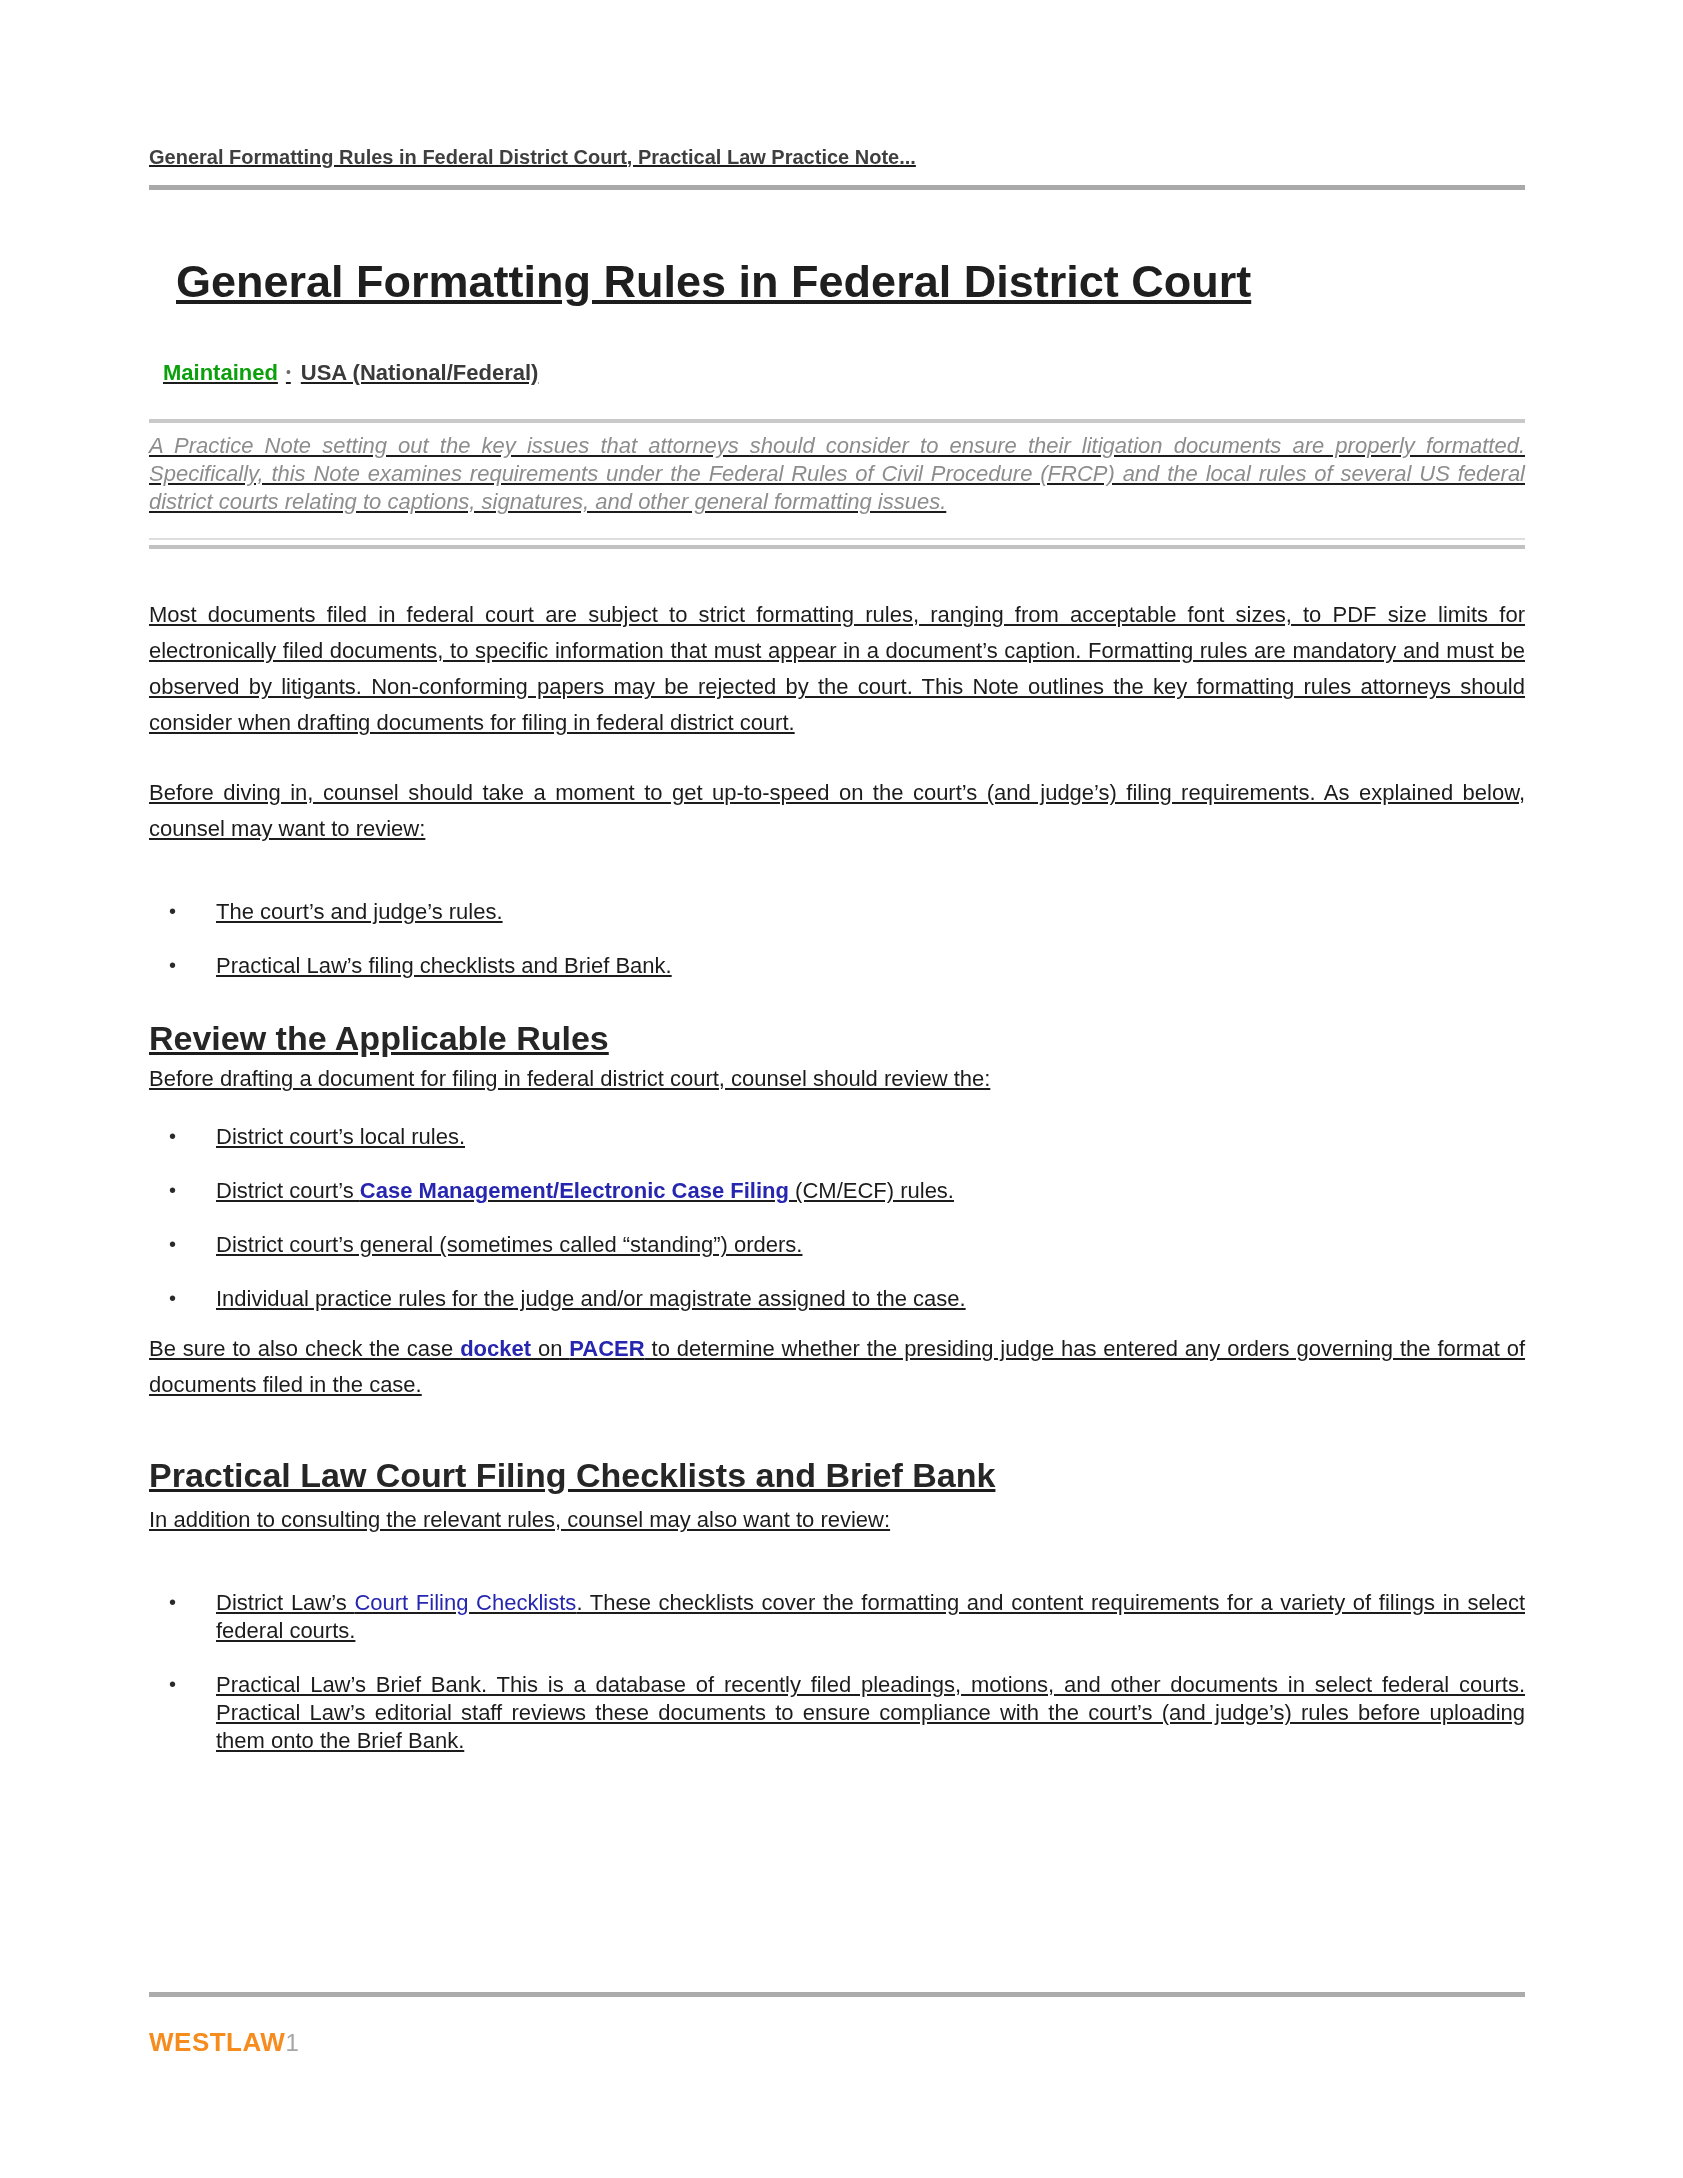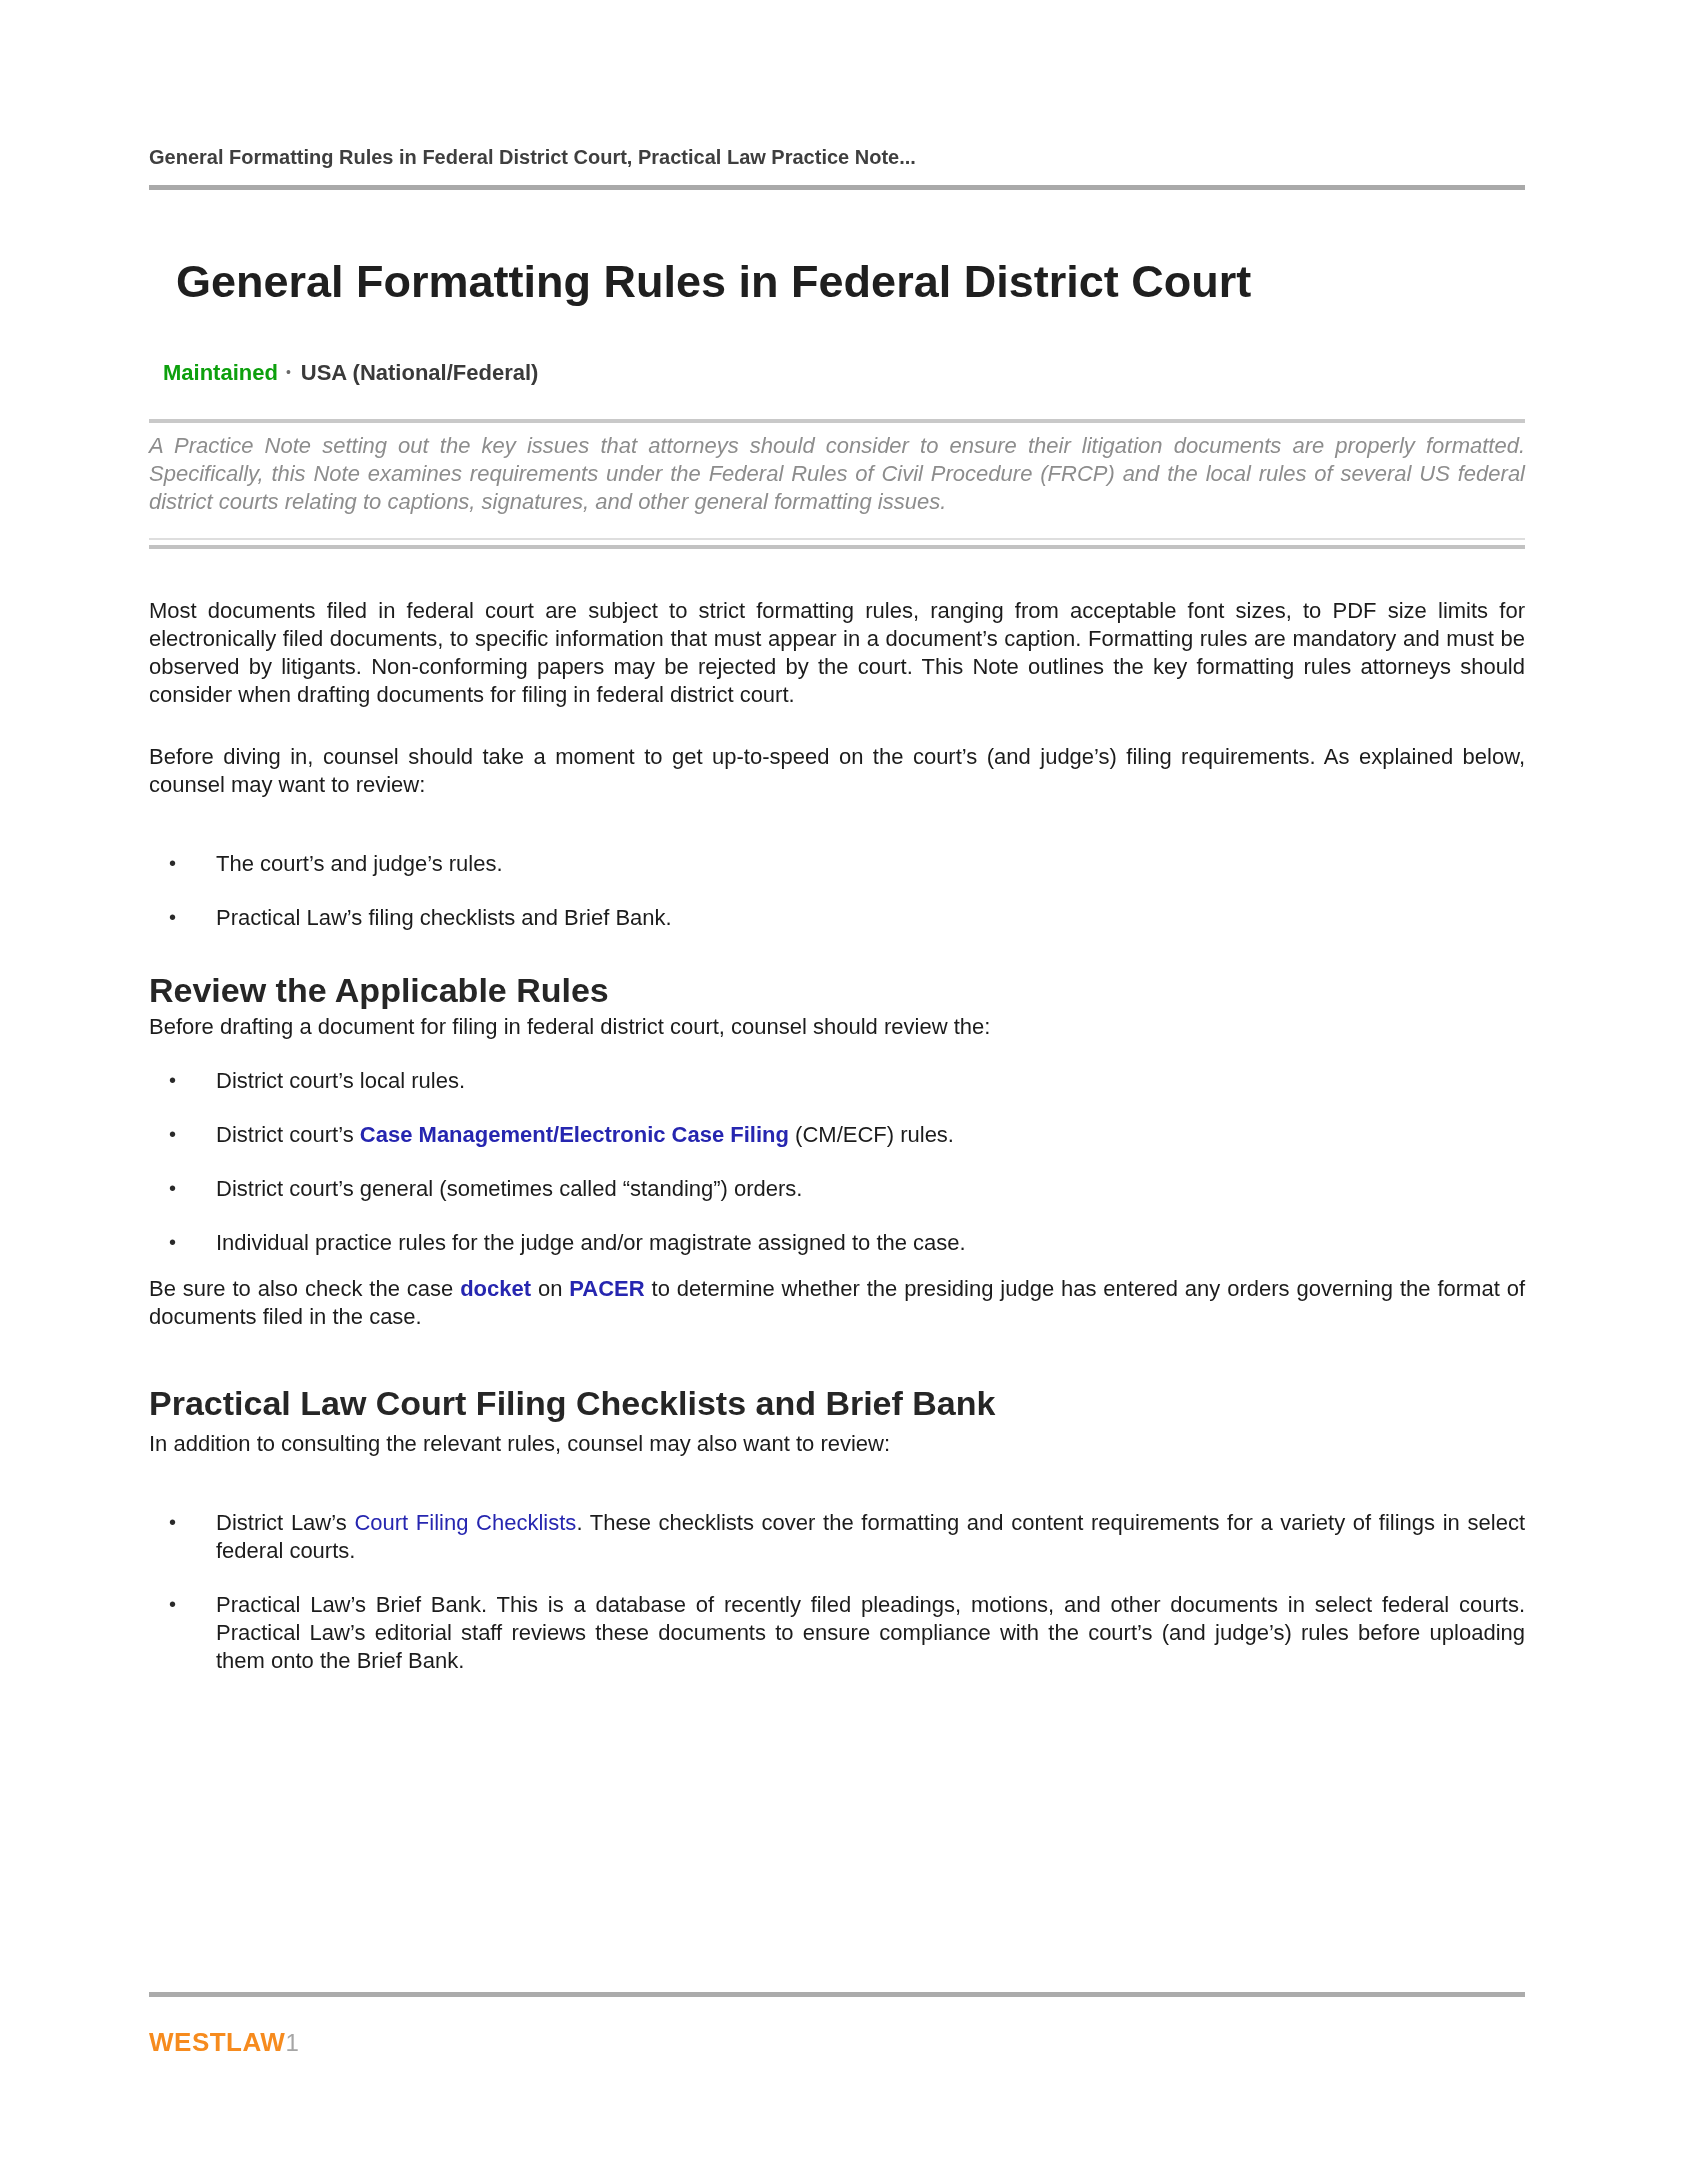--- a/index.html
+++ b/index.html
@@ -3,20 +3,21 @@
 <meta charset="utf-8">
 <style>
   html,body { margin:0; padding:0; background:#ffffff; }
   .page {
     position:relative;
     width:1683px; height:2178px;
     background:#ffffff;
     font-family:"Liberation Sans", sans-serif;
     color:#1c1c1c;
     overflow:hidden;
+    text-decoration:underline;
   }
   .content { padding:0 158px 0 149px; }
 
   .running-head {
     margin-top:145px;
     font-size:20px; font-weight:bold; color:#3f3f3f; line-height:24px;
   }
   .rule-dark { height:5px; background:#a9a9a9; margin-top:16px; }
 
   .doc-title {
@@ -36,21 +37,21 @@
 
   .rule-light { margin-top:32px; height:4px; background:#c9c9c9; }
   .abstract {
     margin-top:9px;
     font-style:italic; color:#8d8d8d;
     font-size:22px; line-height:28px; text-align:justify;
   }
   .rule-double { margin-top:22px; border-top:2px solid #dedede; }
   .rule-double-band { margin-top:5px; height:4px; background:#c2c2c2; }
 
-  .para { font-size:22px; line-height:28px; text-align:justify; color:#1c1c1c; }
+  .para { font-size:22px; line-height:36px; text-align:justify; color:#1c1c1c; }
   .intro-para { margin-top:48px; }
 
   .h1 { margin-top:62px; font-size:38px; line-height:46px; font-weight:bold; color:#262626; }
   .h2 { font-size:34px; line-height:42px; font-weight:bold; color:#262626; }
   .mt37 { margin-top:37px; }
   .mt52 { margin-top:51px; }
   .mt34 { margin-top:34px; }
   .mt18 { margin-top:18px; }
   .mt6  { margin-top:6px; }
   .mt2  { margin-top:2px; }

